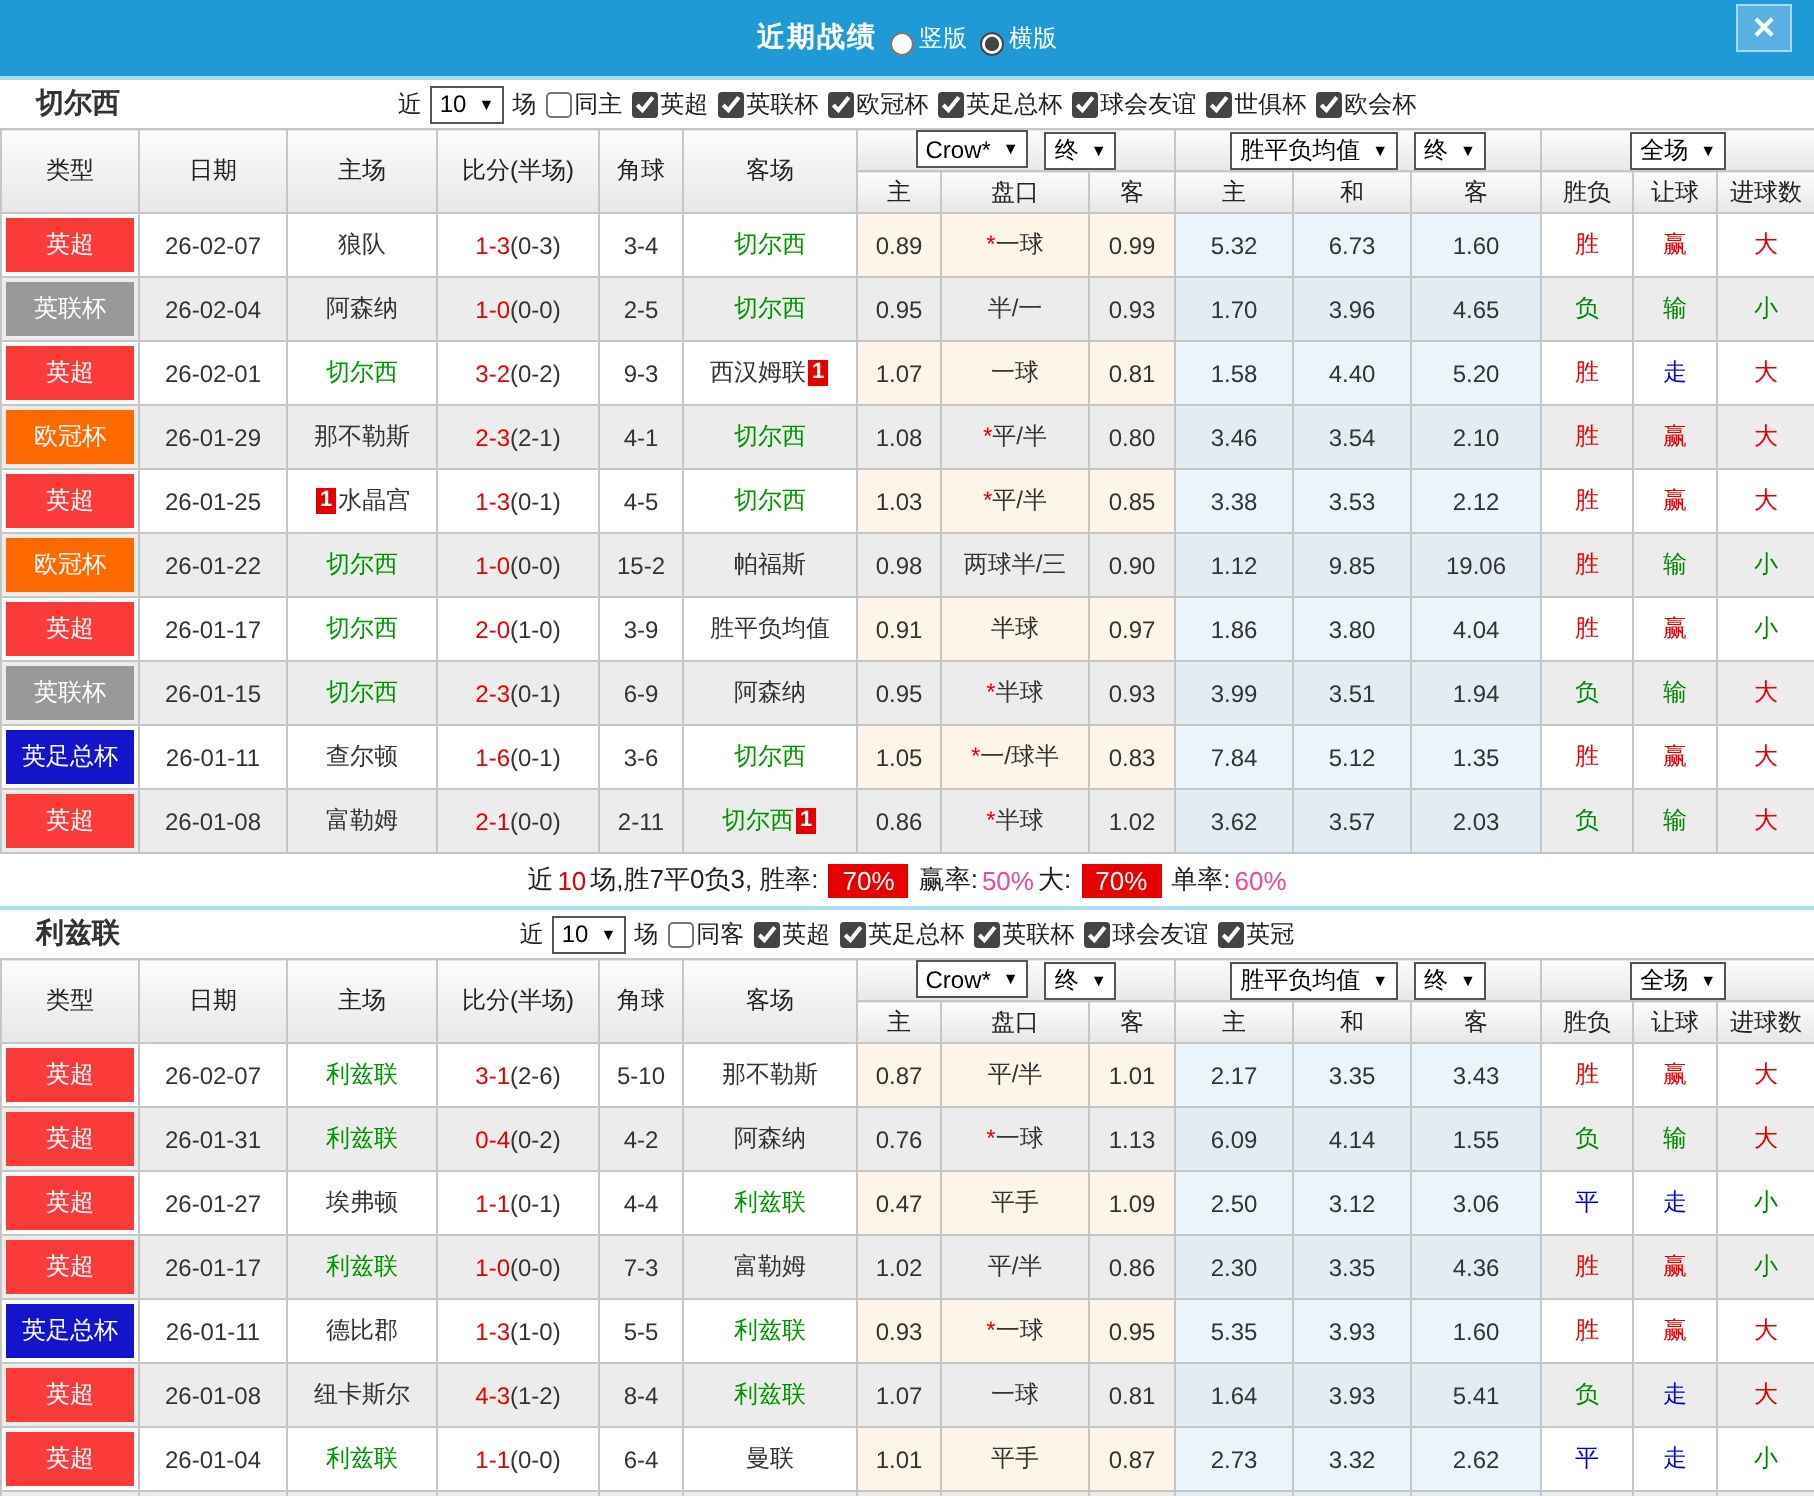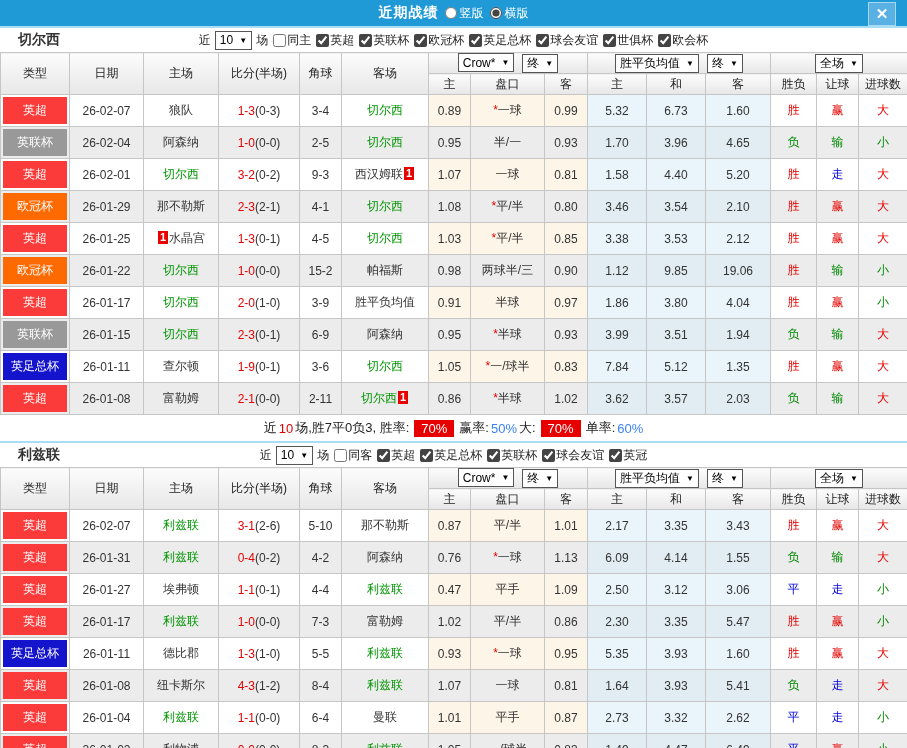--- a/index.html
+++ b/index.html
@@ -1,20 +1,20 @@
 <!DOCTYPE html>
 <html><head>
 <meta charset="utf-8">
 <style>
   html,body{margin:0;padding:0;}
   body{width:907px;height:748px;overflow:hidden;background:#fff;font-family:"Liberation Sans",sans-serif;}
   .window{width:907px;height:748px;overflow:hidden;position:relative;}
-  .titlebar{height:26px;background:#209ad7;display:flex;align-items:center;justify-content:center;position:relative;color:#fff;}
+  .titlebar{height:38px;background:#209ad7;display:flex;align-items:center;justify-content:center;position:relative;color:#fff;}
   .title{font-weight:bold;font-size:14px;letter-spacing:1px;}
-  .radio-lbl{display:inline-flex;align-items:center;font-size:12px;margin-left:6px;color:#fff;cursor:pointer;}
+  .radio-lbl{display:inline-flex;align-items:flex-end;font-size:12px;margin-left:6px;color:#fff;cursor:pointer;}
   .radio-lbl input{width:12px;height:12px;margin:0 3px 0 0;accent-color:#444;}
   .close-btn{position:absolute;right:11px;top:2px;width:26px;height:22px;background:#58b0e3;border:1px solid #a6d9f4;color:#fff;font-weight:bold;display:flex;align-items:center;justify-content:center;font-size:15px;cursor:pointer;}
   .filterbar{height:24px;border-top:2px solid #aadcf2;display:flex;align-items:center;position:relative;background:#fff;}
   .teamname{position:absolute;left:18px;font-weight:bold;font-size:14px;color:#333;}
   .controls{margin:0 auto;display:flex;align-items:center;font-size:12px;color:#222;white-space:nowrap;}
   .selbox{border:1px solid #555;background:#fff;padding:0 4px;height:17px;display:inline-flex;align-items:center;margin:0 4px;font-size:12px;color:#000;cursor:pointer;}
   .selbox .caret{font-size:8px;margin-left:6px;}
   .cb{display:inline-flex;align-items:center;cursor:pointer;}
   .cb input{width:13px;height:13px;margin:0 1px 0 5px;accent-color:#444;}
   table.grid{border-collapse:collapse;table-layout:fixed;width:907px;font-size:12px;}
@@ -31,21 +31,21 @@
   .grn{color:#009500;}
   .ft{color:#e60000;}
   .ht{color:#333;}
   .rc{display:inline-block;background:#e60000;color:#fff;font-size:11px;line-height:13px;padding:0 2px;font-weight:bold;margin:0 1px;vertical-align:1px;}
   .star{color:#e60000;font-style:normal;}
   .res-r{color:#e60000;}
   .res-g{color:#008800;}
   .res-b{color:#0000dd;}
   .summary{height:26px;display:flex;align-items:center;justify-content:center;font-size:13px;color:#222;}
   .summary .badge{background:#e60000;color:#fff;padding:1px 7px;margin:0 4px;}
-  .summary .blue{color:#3b82f6;}
+  .summary .blue{color:#ec4899;}
   .summary .red{color:#e60000;}
   .summary span{margin:0 1px;}
 </style>
 </head>
 <body>
 
 <div class="window">
   <div class="titlebar">
     <span class="title">近期战绩</span>
     <label class="radio-lbl">
@@ -312,21 +312,21 @@
               <td><span class="res-g">负</span></td>
               <td><span class="res-g">输</span></td>
               <td><span class="res-r">大</span></td>
             </tr>
             <tr>
               <td class="lg">
                 <div class="lgbox" style="background: rgb(20, 20, 204);">英足总杯</div>
               </td>
               <td>26-01-11</td>
               <td><span>查尔顿</span></td>
-              <td><span class="ft">1-9</span><span class="ht">(0-1)</span></td>
+              <td><span class="ft">1-6</span><span class="ht">(0-1)</span></td>
               <td>3-6</td>
               <td><span class="grn">切尔西</span></td>
               <td class="wat">1.05</td>
               <td class="wat"><i class="star">*</i><span>一/球半</span></td>
               <td class="wat">0.83</td>
               <td class="wdl">7.84</td>
               <td class="wdl">5.12</td>
               <td class="wdl">1.35</td>
               <td><span class="res-r">胜</span></td>
               <td><span class="res-r">赢</span></td>
@@ -524,21 +524,21 @@
               <td>26-01-17</td>
               <td><span class="grn">利兹联</span></td>
               <td><span class="ft">1-0</span><span class="ht">(0-0)</span></td>
               <td>7-3</td>
               <td><span>富勒姆</span></td>
               <td class="wat">1.02</td>
               <td class="wat"><span>平/半</span></td>
               <td class="wat">0.86</td>
               <td class="wdl">2.30</td>
               <td class="wdl">3.35</td>
-              <td class="wdl">5.47</td>
+              <td class="wdl">4.36</td>
               <td><span class="res-r">胜</span></td>
               <td><span class="res-r">赢</span></td>
               <td><span class="res-g">小</span></td>
             </tr>
             <tr>
               <td class="lg">
                 <div class="lgbox" style="background: rgb(20, 20, 204);">英足总杯</div>
               </td>
               <td>26-01-11</td>
               <td><span>德比郡</span></td>

